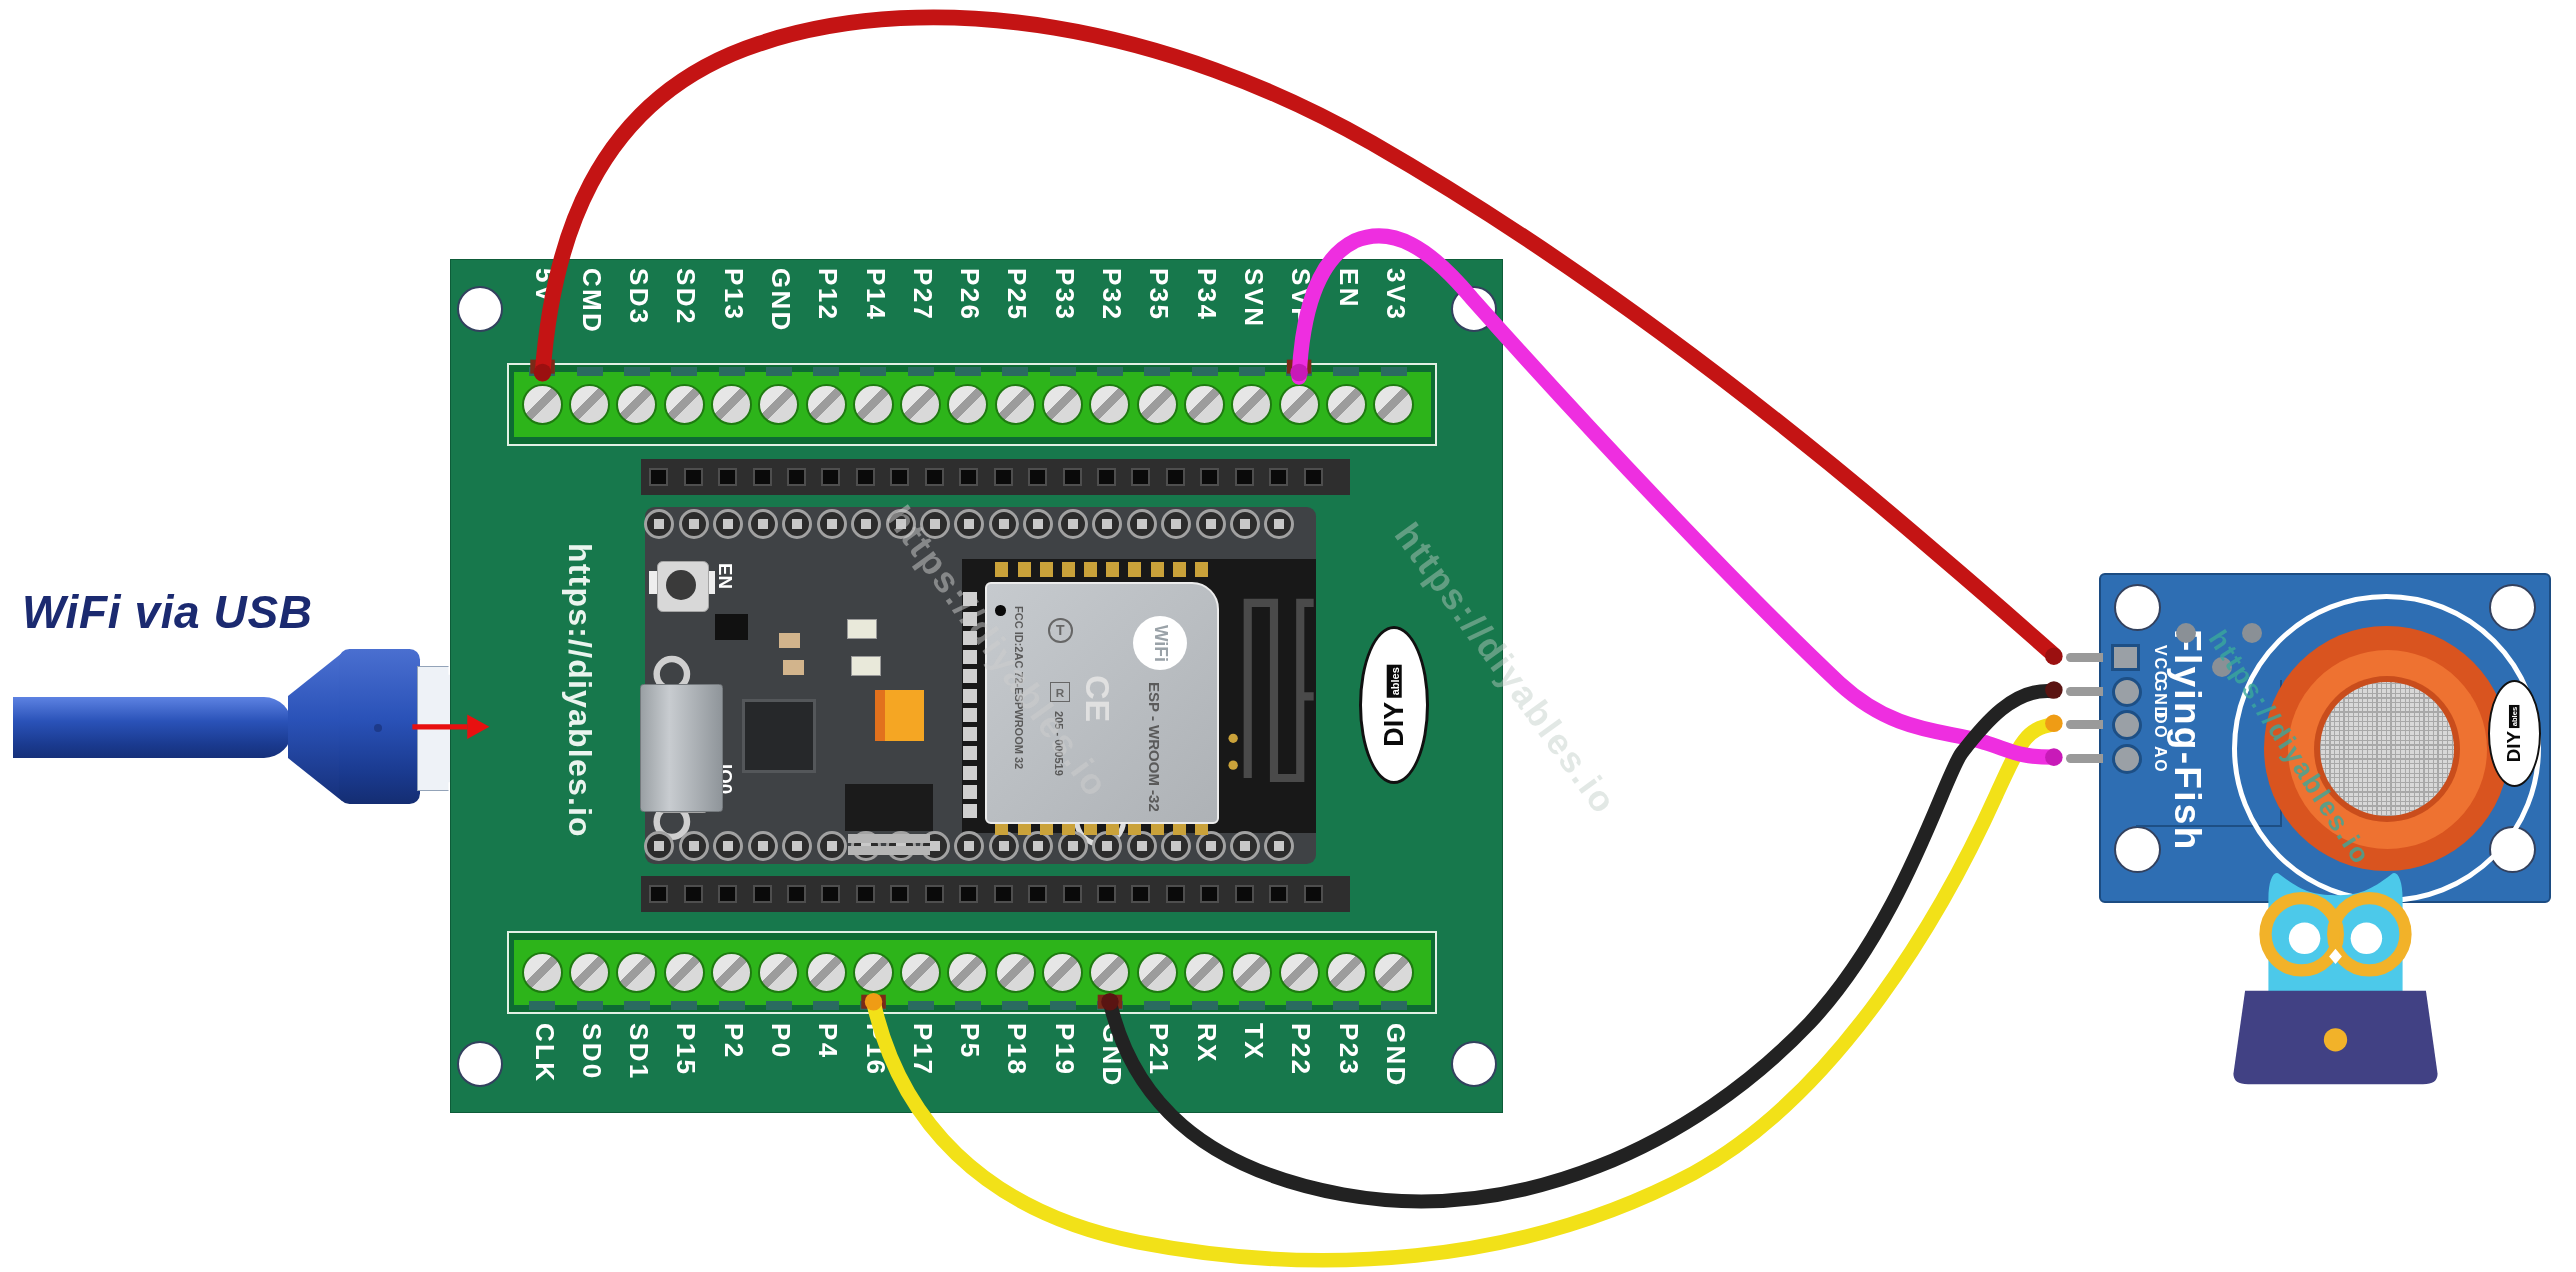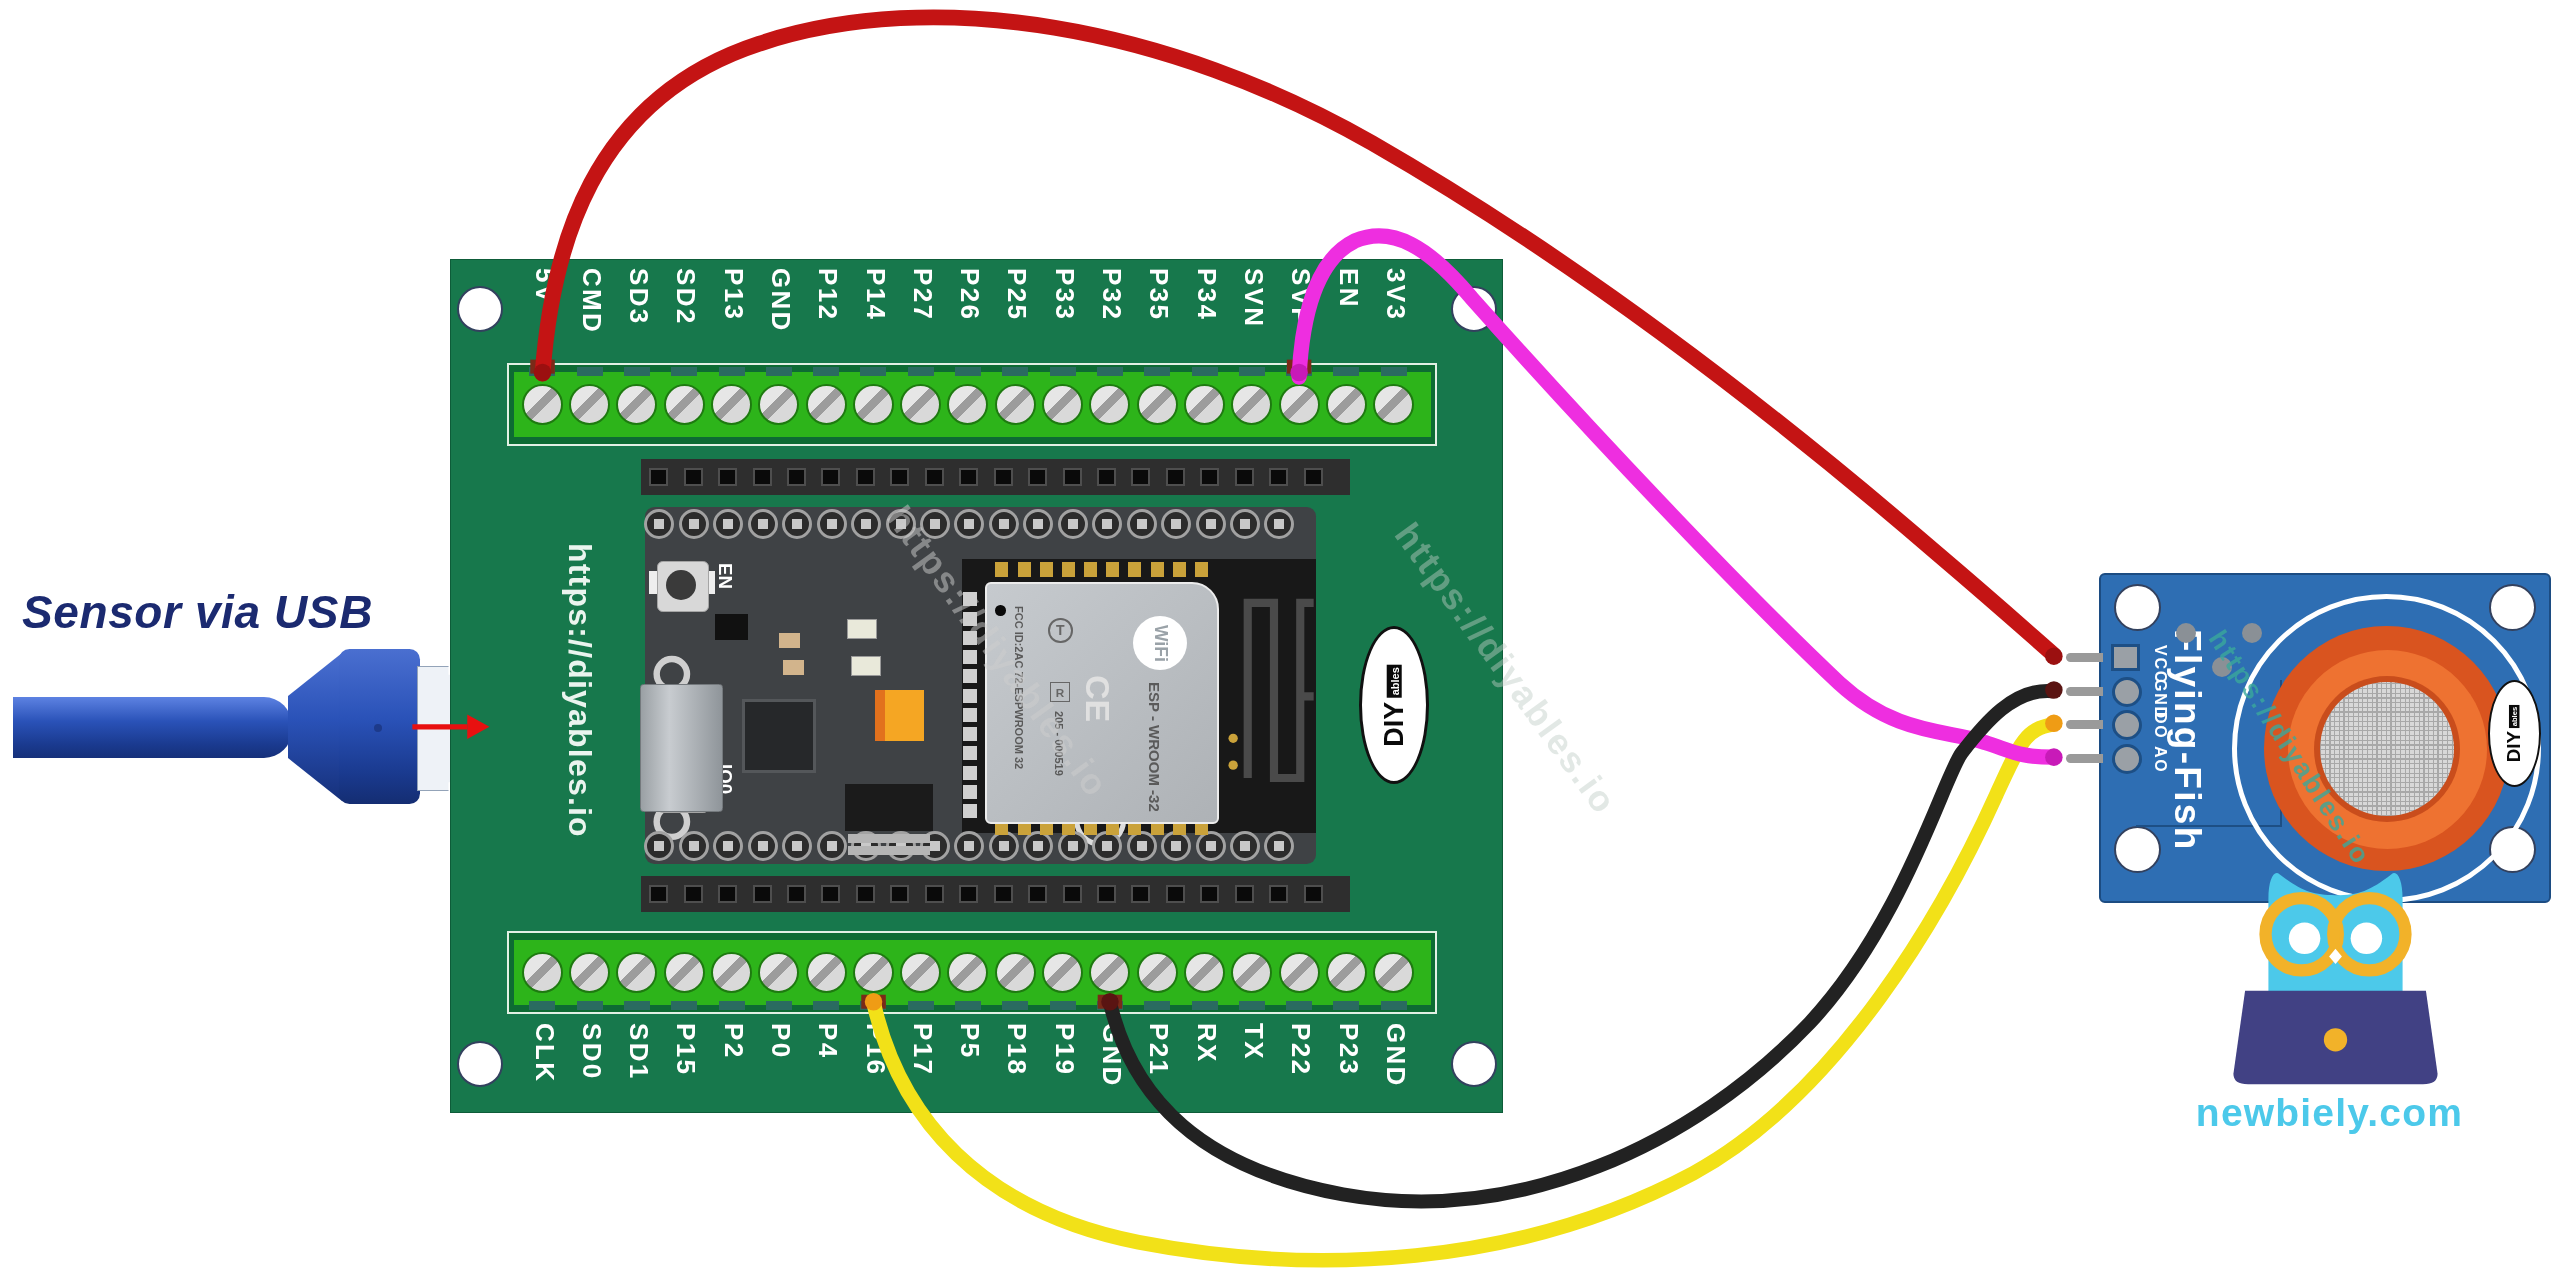--- a/index.html
+++ b/index.html
@@ -74,21 +74,21 @@
      background-image:repeating-linear-gradient(0deg,#a8a8a8 0 1.2px,transparent 1.2px 4.7px),repeating-linear-gradient(90deg,#a8a8a8 0 1.2px,transparent 1.2px 4.7px);}
   .silk{position:absolute;background:#1d4f85;}
   .title{left:2072px;top:500px;width:504px;text-align:center;font-size:49px;font-weight:bold;color:#2222dd;white-space:nowrap;}
   .newbiely{left:2125px;top:1091px;width:409px;text-align:center;font-size:39px;font-weight:bold;color:#4cc9ea;letter-spacing:1.2px;}
 </style>
 </head>
 <body>
 
 <div class="stage">
 
-  <div class="abs power-label">Sensor via USB</div>
+  <div class="abs power-label">WiFi via USB</div>
   <div>
     <div class="abs usb-cable"></div>
     <div class="abs usb-flare"></div>
     <div class="abs usb-body"></div>
     <div class="abs usb-dot"></div>
     <div class="abs usb-tip"></div>
   </div>
 
   <div class="abs board" id="board">
     <div class="hole" style="left:5.8px;top:26px;"></div>
@@ -606,21 +606,20 @@
   <svg class="abs" style="left:2213px;top:852px;" width="245" height="245" viewBox="0 0 420 420">
     <path d="M95 240 V80 C95 48 104 30 114 38 C150 66 170 74 210 74 C250 74 270 66 306 38 C316 30 325 48 325 80 V240 Z" fill="#4cc9ea"></path>
     <circle cx="152" cy="141" r="62" fill="none" stroke="#f2b229" stroke-width="21"></circle>
     <circle cx="268" cy="141" r="62" fill="none" stroke="#f2b229" stroke-width="21"></circle>
     <circle cx="157" cy="148" r="27" fill="#fff"></circle>
     <circle cx="263" cy="148" r="27" fill="#fff"></circle>
     <polygon points="210,166 221,179 210,192 199,179" fill="#fff"></polygon>
     <path d="M55 238 L365 238 L385 380 Q385 398 360 398 L60 398 Q35 398 35 380 Z" fill="#414184"></path>
     <circle cx="210" cy="322" r="20" fill="#f2b229"></circle>
   </svg>
-  <div class="abs newbiely">newbiely.com</div>
 
   <svg class="abs" id="wires-svg" style="left:0;top:0;pointer-events:none;" width="2576" height="1272" viewBox="0 0 4412 2179">
     <line x1="706" y1="1245" x2="800" y2="1245" stroke="#e81010" stroke-width="9"></line>
     <polygon points="800,1224 838,1245 800,1266" fill="#e81010"></polygon>
     <g id="g-tabs">
         <rect x="908" y="616" width="42" height="24" fill="#7a2a18"></rect>
         <rect x="2204" y="616" width="42" height="24" fill="#7a2a18"></rect>
         <rect x="1475" y="1704" width="42" height="24" fill="#7a2a18"></rect>
         <rect x="1880" y="1704" width="42" height="24" fill="#7a2a18"></rect>
       </g>

